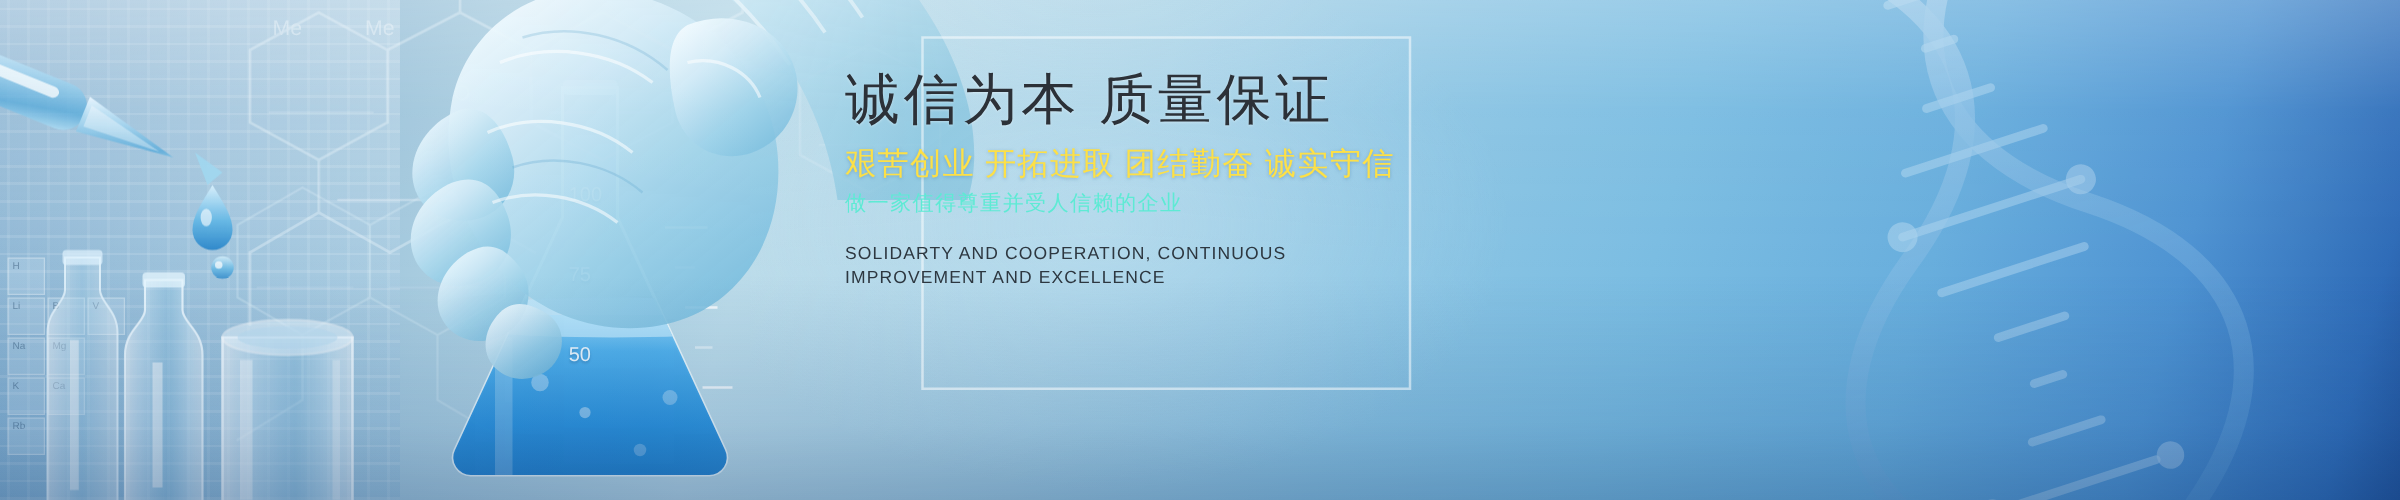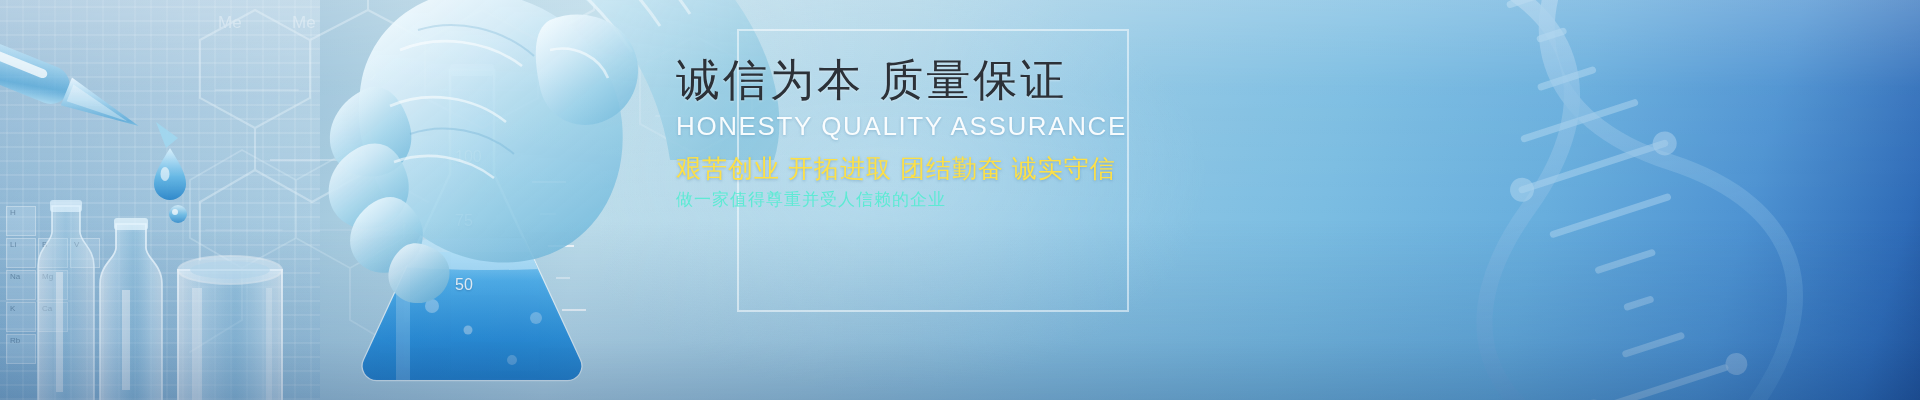--- a/index.html
+++ b/index.html
@@ -379,18 +379,18 @@
       </g>
     </g>
   </svg>
 
   <div class="layer bg-vert"></div>
 
   <div class="frame"></div>
 
   <div class="copy">
     <div class="h1">诚信为本 质量保证</div>
-    <div class="h2">HONESTY QUALITY ASSURANCE</div>
     <div class="h3">艰苦创业 开拓进取  团结勤奋 诚实守信</div>
     <div class="h4">做一家值得尊重并受人信赖的企业</div>
+    <div class="h5">SOLIDARTY AND COOPERATION, CONTINUOUS  IMPROVEMENT AND EXCELLENCE</div>
   </div>
 
 </div>
 
 </body></html>

